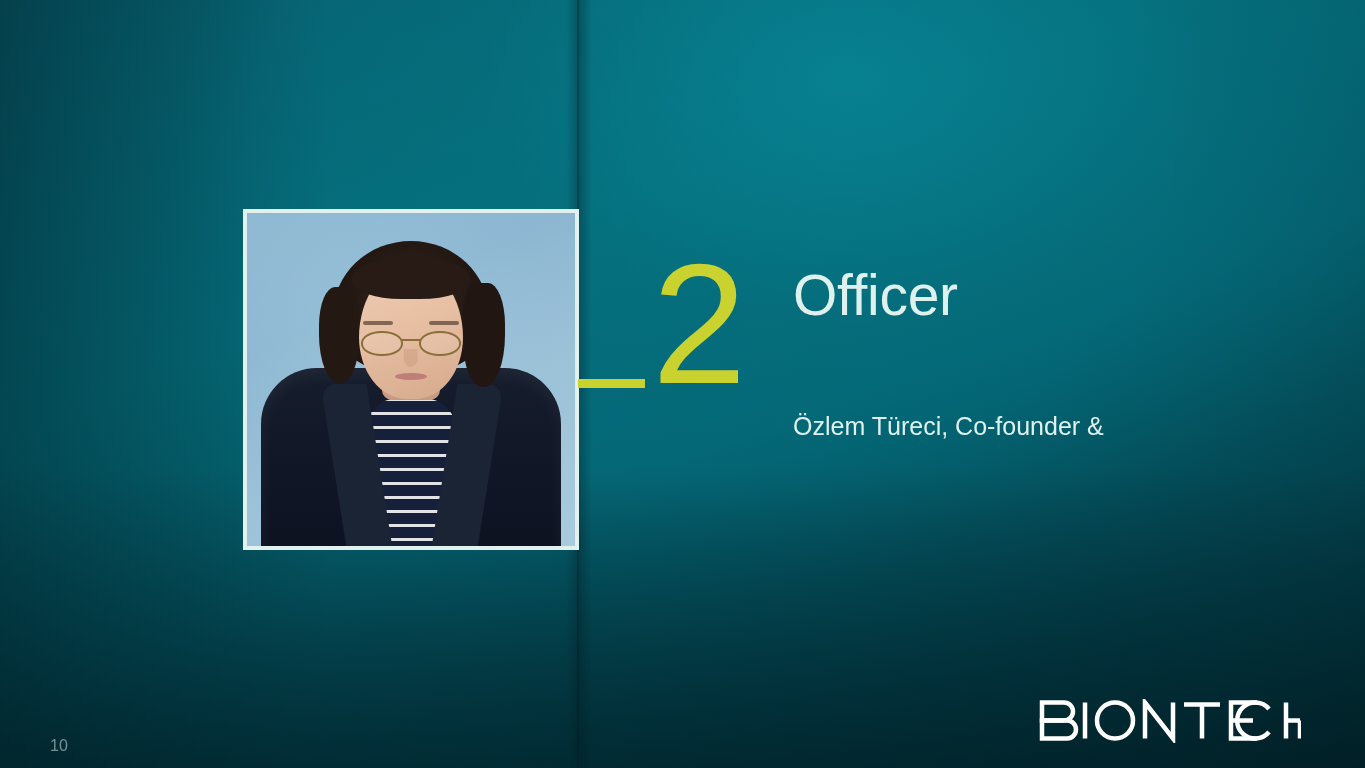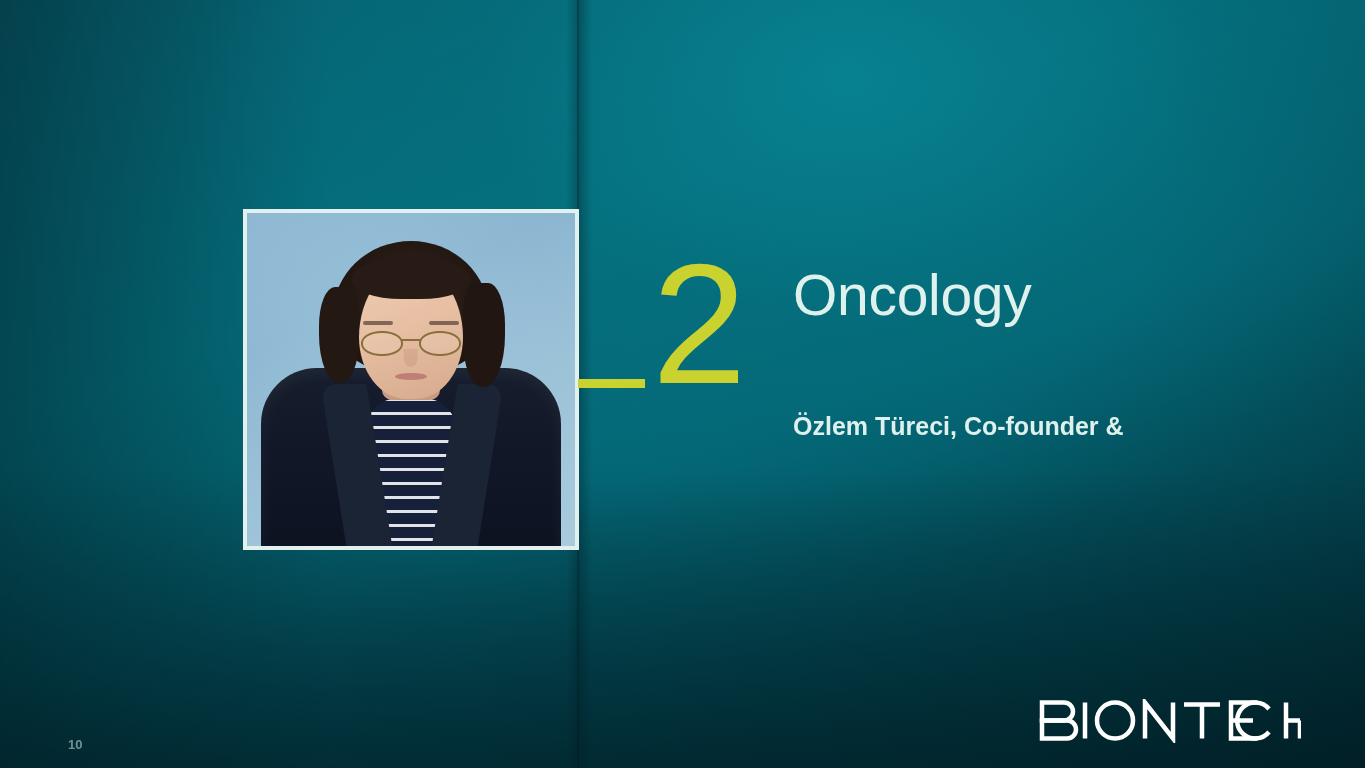--- a/index.html
+++ b/index.html
@@ -331,33 +331,32 @@
     letter-spacing: -0.3px;
   }
   .headline .ln { display: block; }
   .subtitle {
     position: absolute;
     left: 793px;
     top: 411px;
     width: 420px;
     font-size: 25px;
     line-height: 1.26;
-    font-weight: 700;
+    font-weight: 400;
     color: #dff1ed;
   }
   .subtitle .ln { display: block; }
 
   
   .page-number {
     position: absolute;
-    left: 68px;
+    left: 50px;
     top: 737px;
-    font-size: 13px;
+    font-size: 16px;
     color: rgba(200,228,226,0.55);
-    font-weight: bold;
   }
 
   
   .logo {
     position: absolute;
     right: 64px;
     bottom: 25px;
     height: 44px;
   }
   .logo svg { display: block; }
@@ -406,21 +405,21 @@
       </div>
       <div class="ph-nose"></div>
       <div class="ph-mouth"></div>
     </div>
   </div>
 
   <div class="accent-dash"></div>
   <div class="big-number">2</div>
 
   <div class="headline">
-    <span class="ln">Oncology</span>
+    <span class="ln">Officer</span>
   </div>
 
   <div class="subtitle">
     <span class="ln">Özlem Türeci, Co-founder &amp;</span>
   </div>
 
   <div class="page-number">10</div>
 
   <div class="logo" role="img">
     <svg width="262" height="44" viewBox="0 0 524 88" xmlns="http://www.w3.org/2000/svg">

